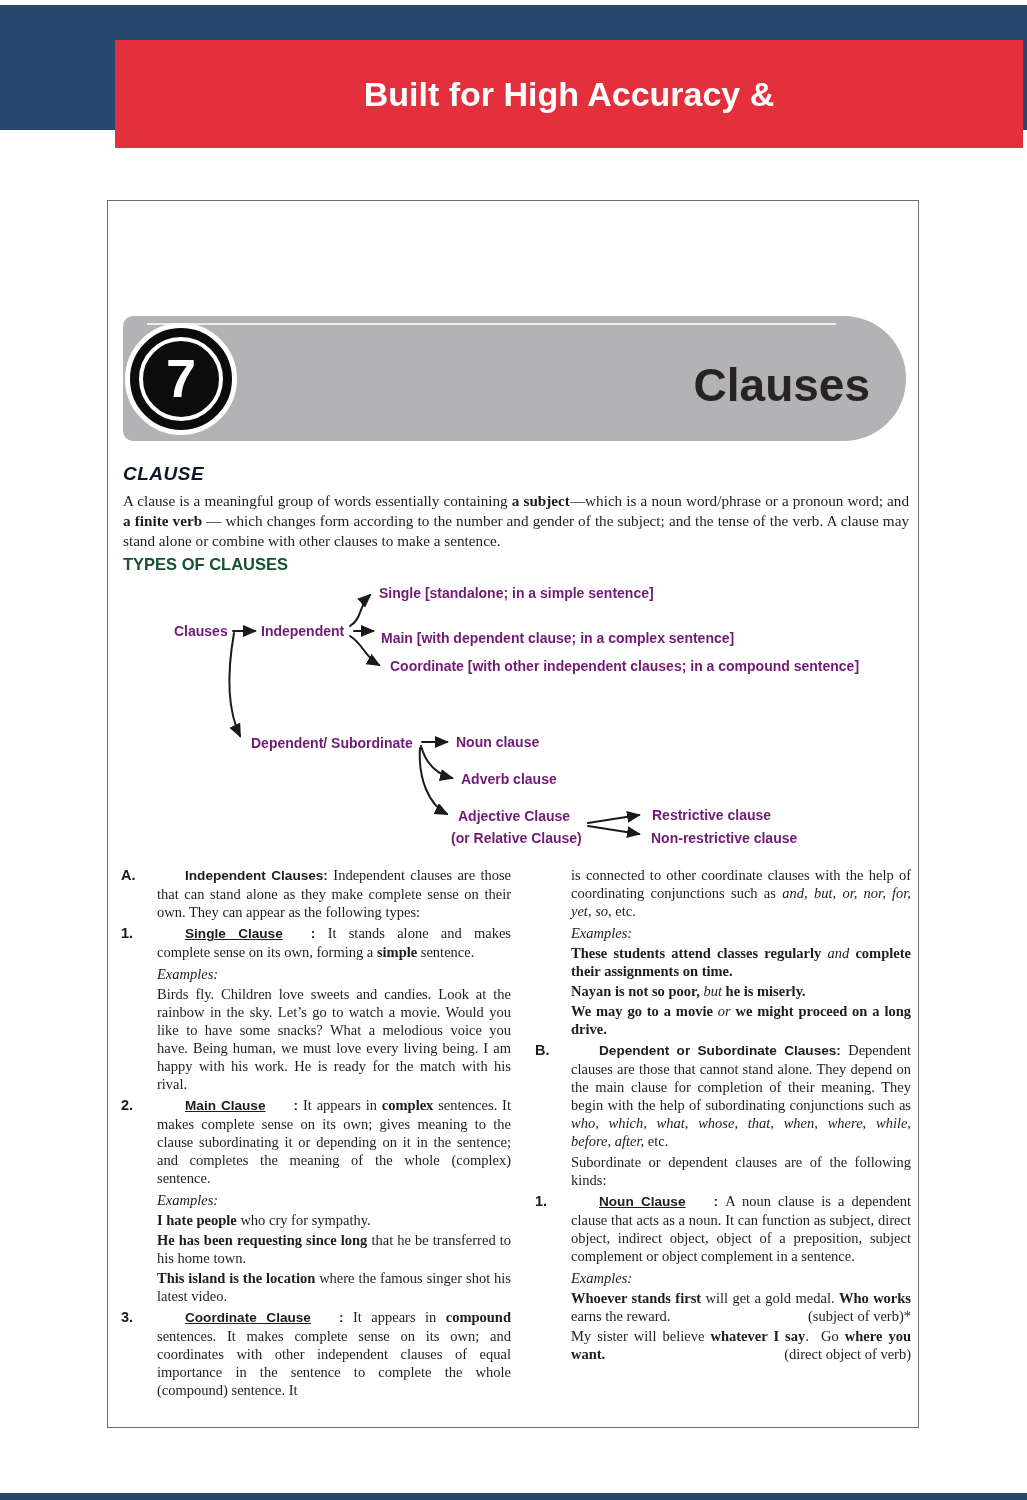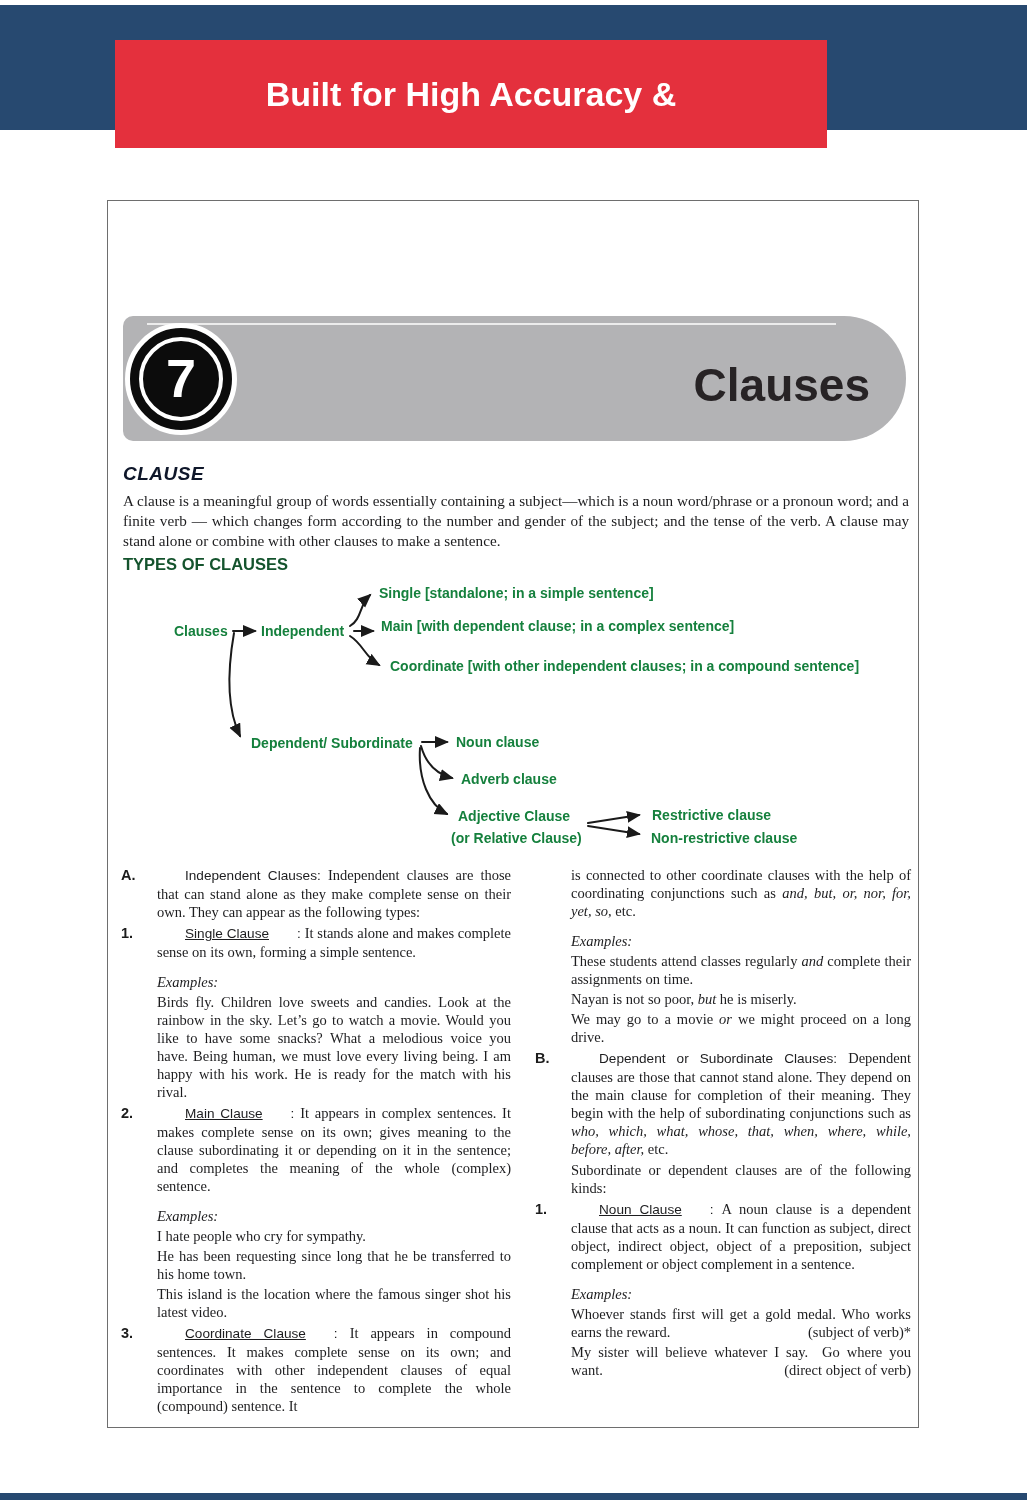--- a/index.html
+++ b/index.html
@@ -7,21 +7,21 @@
     --red:#e4303d;
     --graybar:#b3b3b5;
     --ink:#1d1d1f;
   }
   html,body{margin:0;padding:0;background:#fff;}
   .screen{position:relative;width:1027px;height:1500px;background:#ffffff;overflow:hidden;
           font-family:"Liberation Serif",serif;color:var(--ink);}
   .navy-strip{position:absolute;left:0;width:1027px;background:var(--navy);}
   .navy-strip.top{top:5px;height:125px;}
   .navy-strip.bottom{top:1493px;height:7px;}
-  .red-banner{position:absolute;left:115px;top:40px;width:712px;height:108px;background:var(--red);
+  .red-banner{position:absolute;left:115px;top:40px;width:908px;height:108px;background:var(--red);
               display:flex;flex-direction:column;justify-content:center;align-items:center;}
   .banner-line{color:#ffffff;font-family:"Liberation Sans",sans-serif;font-weight:bold;
                font-size:34px;line-height:45px;text-align:center;}
   .page{position:absolute;left:107px;top:200px;width:812px;height:1228px;background:#ffffff;
         border:1px solid #6e6e6e;box-sizing:border-box;}
   
   .chapter-bar{position:absolute;left:15px;top:115px;width:783px;height:125px;background:var(--graybar);
                border-radius:10px 62px 62px 10px;}
   .chapter-bar::before{content:"";position:absolute;left:24px;right:70px;top:7px;height:2px;
                background:rgba(255,255,255,.75);}
@@ -37,33 +37,33 @@
   .clause-heading{position:absolute;left:15px;top:262px;font-family:"Liberation Sans",sans-serif;
                font-weight:bold;font-style:italic;font-size:19px;letter-spacing:.5px;color:#0f172a;}
   .intro{position:absolute;left:15px;top:290px;width:786px;margin:0;font-size:15.2px;line-height:20px;
                text-align:justify;}
   .types-heading{position:absolute;left:15px;top:354px;font-family:"Liberation Sans",sans-serif;
                font-weight:bold;font-size:16.5px;color:#14532d;}
   
   .diagram{position:absolute;left:15px;top:380px;width:783px;height:282px;}
   .diagram svg{position:absolute;left:0;top:0;}
   .dlabel{position:absolute;white-space:nowrap;font-family:"Liberation Sans",sans-serif;font-weight:bold;
-               font-size:14px;line-height:18px;color:#15803d;}
+               font-size:14px;line-height:18px;color:#701a75;}
   
   .cols{position:absolute;left:13px;top:662px;width:790px;display:flex;gap:24px;}
   .col{box-sizing:border-box;}
   .col.left{width:390px;}
   .col.right{width:376px;}
   .block{display:flex;margin-top:2px;}
   .block .marker{flex:0 0 36px;font-family:"Liberation Sans",sans-serif;font-weight:bold;
                font-size:14.5px;line-height:18px;color:#1c1c1c;}
   .block .btext{flex:1;font-size:14.5px;line-height:18px;text-align:justify;position:relative;}
-  .block.exlabel{margin-top:12px;}
+  .block.exlabel{margin-top:4px;}
   .block.item{margin-top:3px;}
-  span.b{font-weight:normal;}
+  span.b{font-weight:bold;}
   span.i{font-style:italic;}
   span.u{text-decoration:underline;}
   span.sans{font-family:"Liberation Sans",sans-serif;font-size:13.6px;padding-left:28px;}
   span.annot{position:absolute;right:0;bottom:0;font-weight:normal;font-style:normal;
                font-family:"Liberation Serif",serif;}
 </style>
 </head>
 <body>
 
 <div class="screen">
@@ -105,21 +105,21 @@
           <path d="M299,161 h25" marker-end="url(#arw)"></path>
           <path d="M298,165 C303,183 313,193 329,197" marker-end="url(#arw)"></path>
           <path d="M297,167 C295,198 306,224 324,233" marker-end="url(#arw)"></path>
           <path d="M465,242 L516,234" marker-end="url(#arw)"></path>
           <path d="M465,245 L516,253" marker-end="url(#arw)"></path>
         </g>
       </svg>
       <span class="dlabel" style="left:51px;top:41px">Clauses</span>
       <span class="dlabel" style="left:138px;top:41px">Independent</span>
       <span class="dlabel" style="left:256px;top:3px">Single  [standalone; in a simple sentence]</span>
-      <span class="dlabel" style="left:258px;top:36px">Main [with dependent clause; in a complex sentence]</span>
+      <span class="dlabel" style="left:258px;top:48px">Main [with dependent clause; in a complex sentence]</span>
       <span class="dlabel" style="left:267px;top:76px">Coordinate [with other independent clauses; in a compound sentence]</span>
       <span class="dlabel" style="left:128px;top:153px">Dependent/ Subordinate</span>
       <span class="dlabel" style="left:333px;top:152px">Noun clause</span>
       <span class="dlabel" style="left:338px;top:189px">Adverb clause</span>
       <span class="dlabel" style="left:335px;top:226px">Adjective Clause</span>
       <span class="dlabel" style="left:328px;top:248px">(or Relative Clause)</span>
       <span class="dlabel" style="left:529px;top:225px">Restrictive clause</span>
       <span class="dlabel" style="left:528px;top:248px">Non-restrictive clause</span>
     </div>
 

